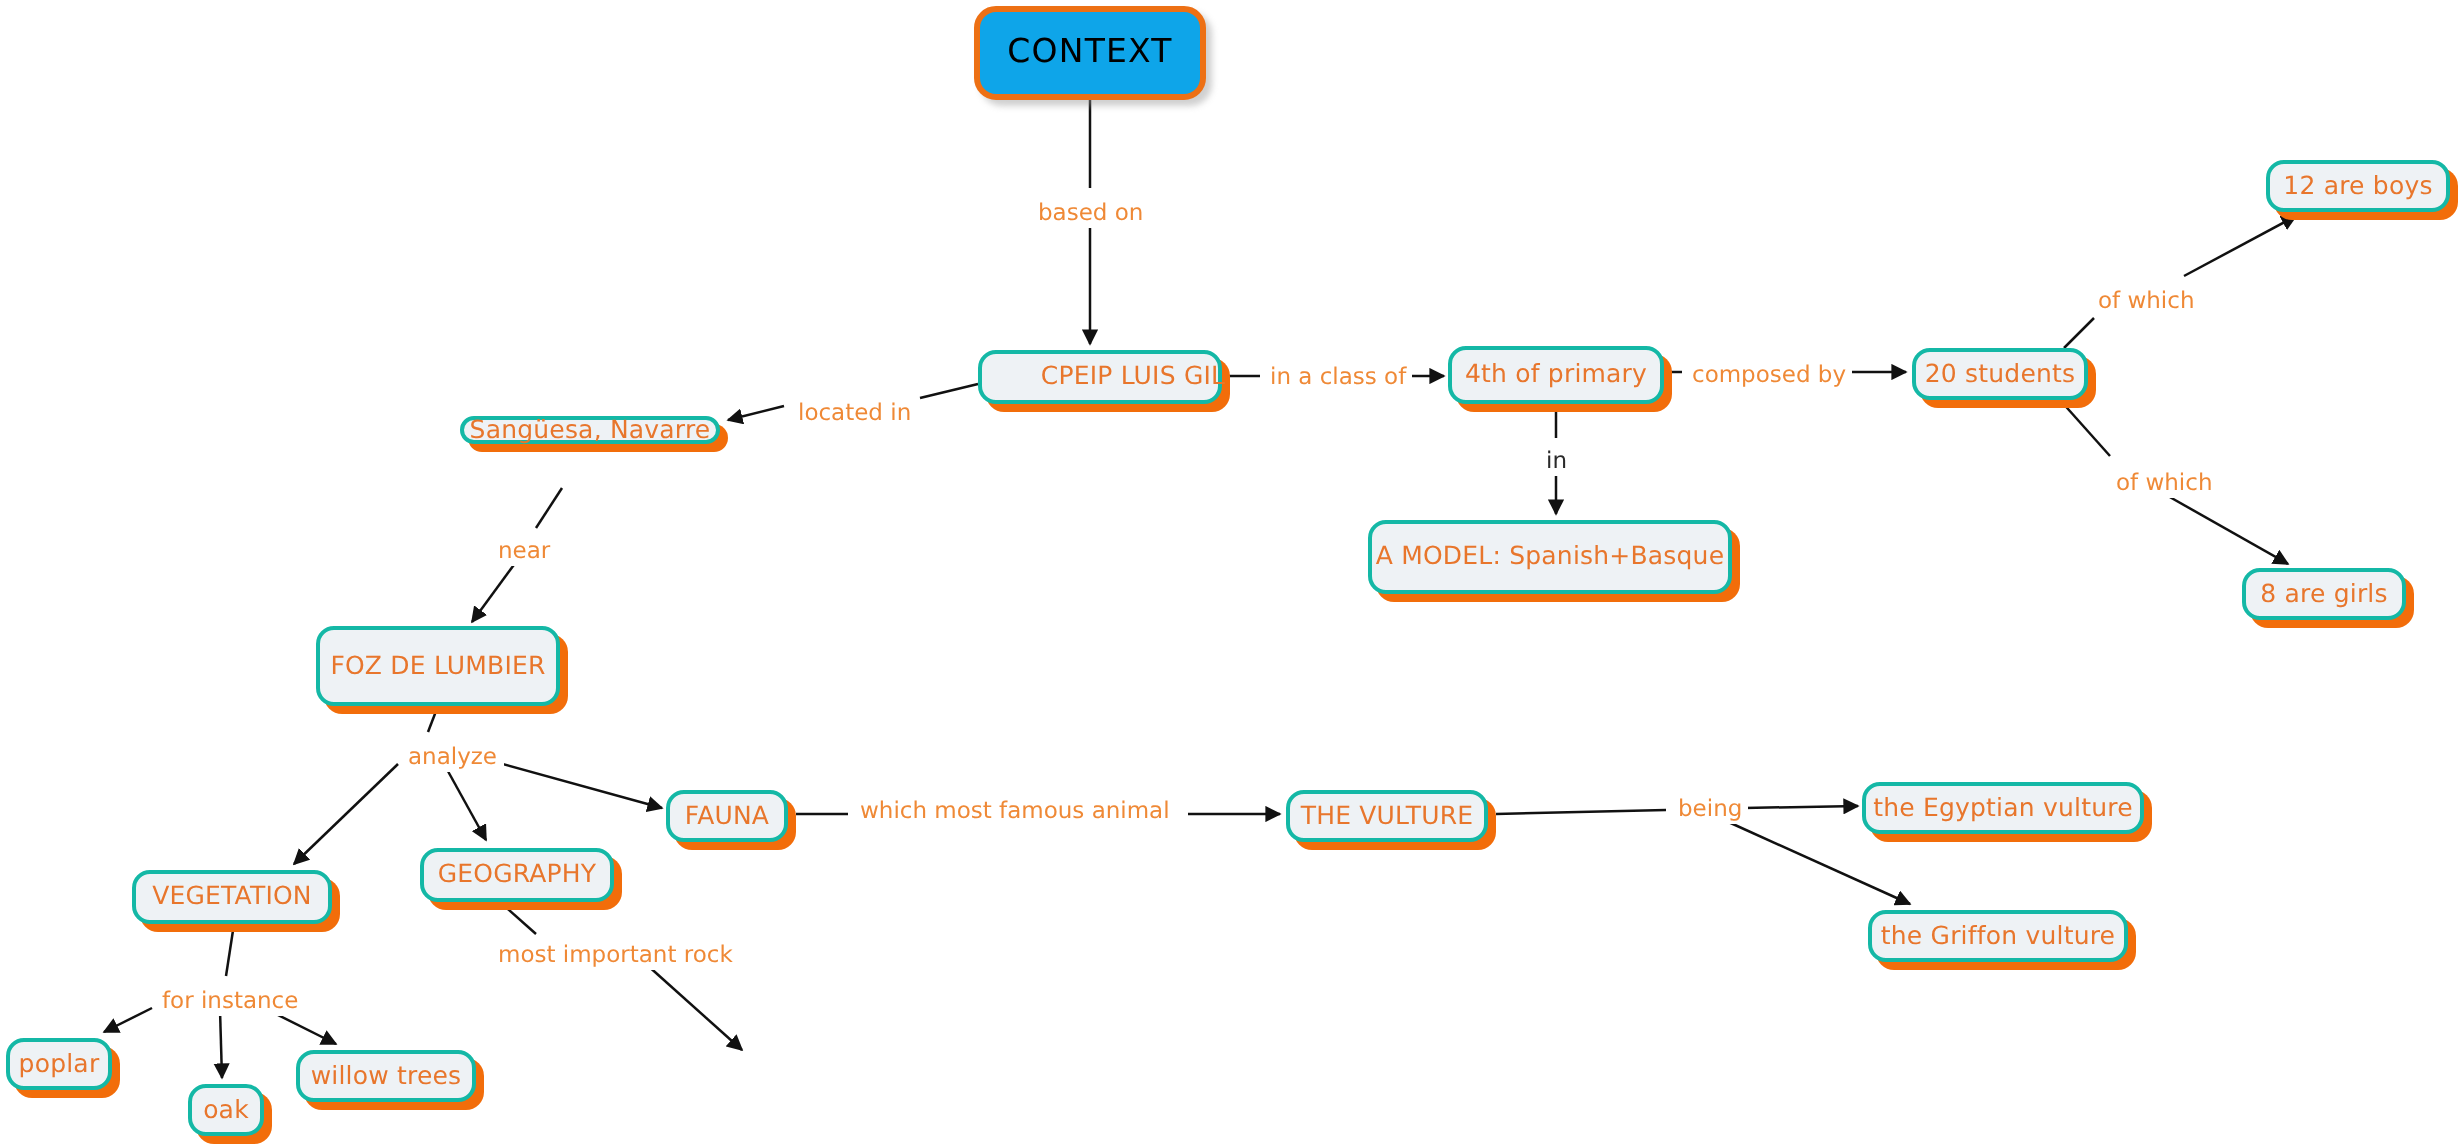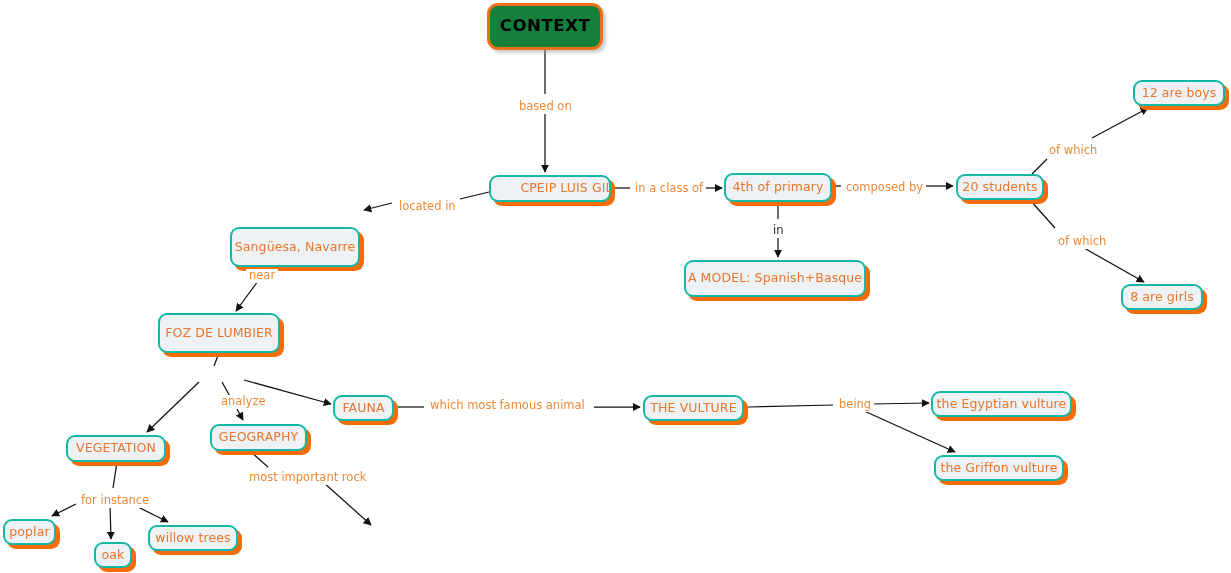--- a/index.html
+++ b/index.html
@@ -34,26 +34,26 @@
     border-radius: 9px;
     box-shadow: 4px 4px 0 0 #f26d0a;
     color: #e8762c;
     font-size: 12.5px;
     line-height: 1;
     white-space: nowrap;
     letter-spacing: 0.1px;
     z-index: 3;
   }
   .node.root {
-    background: #15803d;
+    background: #0ea5e9;
     border: 3px solid #ed7014;
     border-radius: 11px;
     box-shadow: 3px 3px 3px rgba(150,150,150,0.45);
     color: #000000;
-    font-weight: bold;
+    font-weight: normal;
     font-size: 16.5px;
     letter-spacing: 0.6px;
     text-align: center;
   }
   .node.tall { }
   
   .elabel {
     position: absolute;
     color: #ef8936;
     font-size: 11.5px;
@@ -121,41 +121,41 @@
       <line x1="594" y1="407" x2="640" y2="407" marker-end="url(#arrow)"></line>
 
       <line x1="748" y1="407" x2="833" y2="405"></line>
       <line x1="872" y1="404" x2="929" y2="403" marker-end="url(#arrow)"></line>
       <line x1="862" y1="410" x2="955" y2="452" marker-end="url(#arrow)"></line>
     </g>
   </svg>
 
   <div class="node root" style="left: 487px; top: 3px; width: 116px; height: 47px;">CONTEXT</div>
   <div class="node" style="left: 489px; top: 175px; width: 122px; height: 27px; padding-left: 33px;">CPEIP LUIS GIL</div>
-  <div class="node" style="left: 230px; top: 227px; width: 130px; height: 40px;">Sangüesa, Navarre</div>
+  <div class="node" style="left: 230px; top: 208px; width: 130px; height: 14px;">Sangüesa, Navarre</div>
   <div class="node tall" style="left: 158px; top: 313px; width: 122px; height: 40px;">FOZ DE LUMBIER</div>
   <div class="node" style="left: 724px; top: 173px; width: 108px; height: 29px;">4th of primary</div>
   <div class="node" style="left: 684px; top: 260px; width: 182px; height: 37px;">A MODEL: Spanish+Basque</div>
   <div class="node" style="left: 956px; top: 174px; width: 88px; height: 26px;">20 students</div>
   <div class="node" style="left: 1133px; top: 80px; width: 92px; height: 26px;">12 are boys</div>
   <div class="node" style="left: 1121px; top: 284px; width: 82px; height: 26px;">8 are girls</div>
   <div class="node" style="left: 66px; top: 435px; width: 100px; height: 27px;">VEGETATION</div>
   <div class="node" style="left: 210px; top: 424px; width: 97px; height: 27px;">GEOGRAPHY</div>
   <div class="node" style="left: 333px; top: 395px; width: 61px; height: 26px;">FAUNA</div>
   <div class="node" style="left: 3px; top: 519px; width: 53px; height: 26px;">poplar</div>
   <div class="node" style="left: 94px; top: 542px; width: 38px; height: 26px;">oak</div>
   <div class="node" style="left: 148px; top: 525px; width: 90px; height: 26px;">willow trees</div>
   <div class="node" style="left: 643px; top: 395px; width: 101px; height: 26px;">THE VULTURE</div>
   <div class="node" style="left: 931px; top: 391px; width: 141px; height: 26px;">the Egyptian vulture</div>
   <div class="node" style="left: 934px; top: 455px; width: 130px; height: 26px;">the Griffon vulture</div>
 
   <div class="elabel" style="left: 516px; top: 100px;">based on</div>
   <div class="elabel" style="left: 396px; top: 200px;">located in</div>
   <div class="elabel" style="left: 246px; top: 269px;">near</div>
-  <div class="elabel" style="left: 218px; top: 372px; margin-top: 23px;">analyze</div>
+  <div class="elabel" style="left: 201px; top: 372px;">analyze</div>
   <div class="elabel" style="left: 632px; top: 182px;">in a class of</div>
   <div class="elabel dark" style="left: 770px; top: 224px;">in</div>
   <div class="elabel" style="left: 843px; top: 181px;">composed by</div>
   <div class="elabel" style="left: 1046px; top: 144px;">of which</div>
   <div class="elabel" style="left: 1055px; top: 235px;">of which</div>
   <div class="elabel" style="left: 78px; top: 494px;">for instance</div>
   <div class="elabel" style="left: 246px; top: 471px;">most important rock</div>
   <div class="elabel" style="left: 427px; top: 399px;">which most famous animal</div>
   <div class="elabel" style="left: 836px; top: 398px;">being</div>
 

